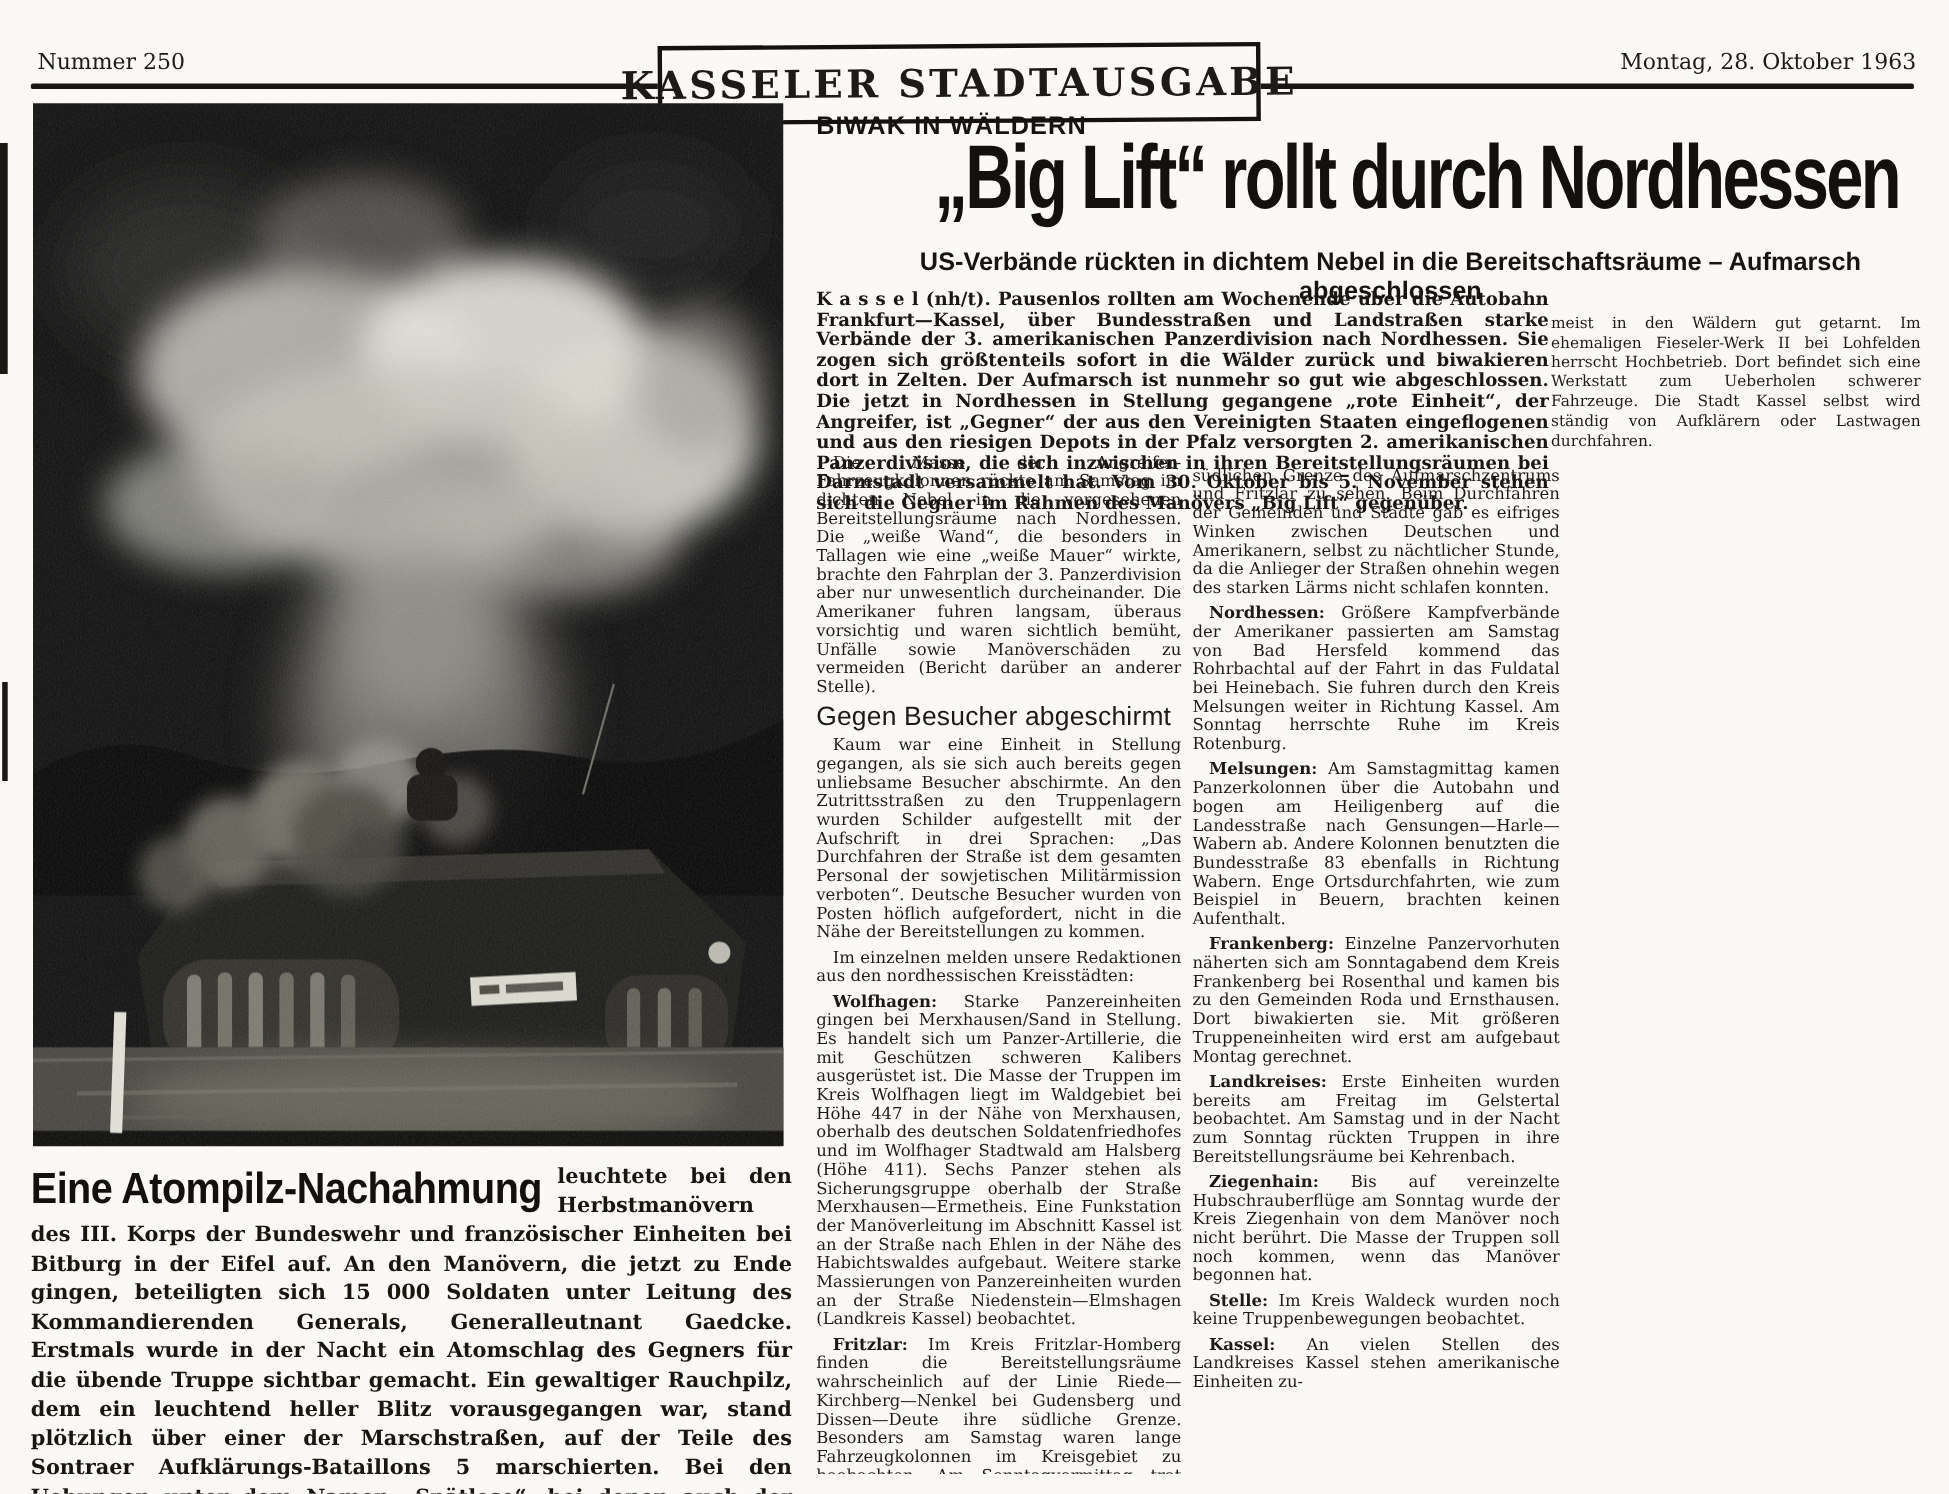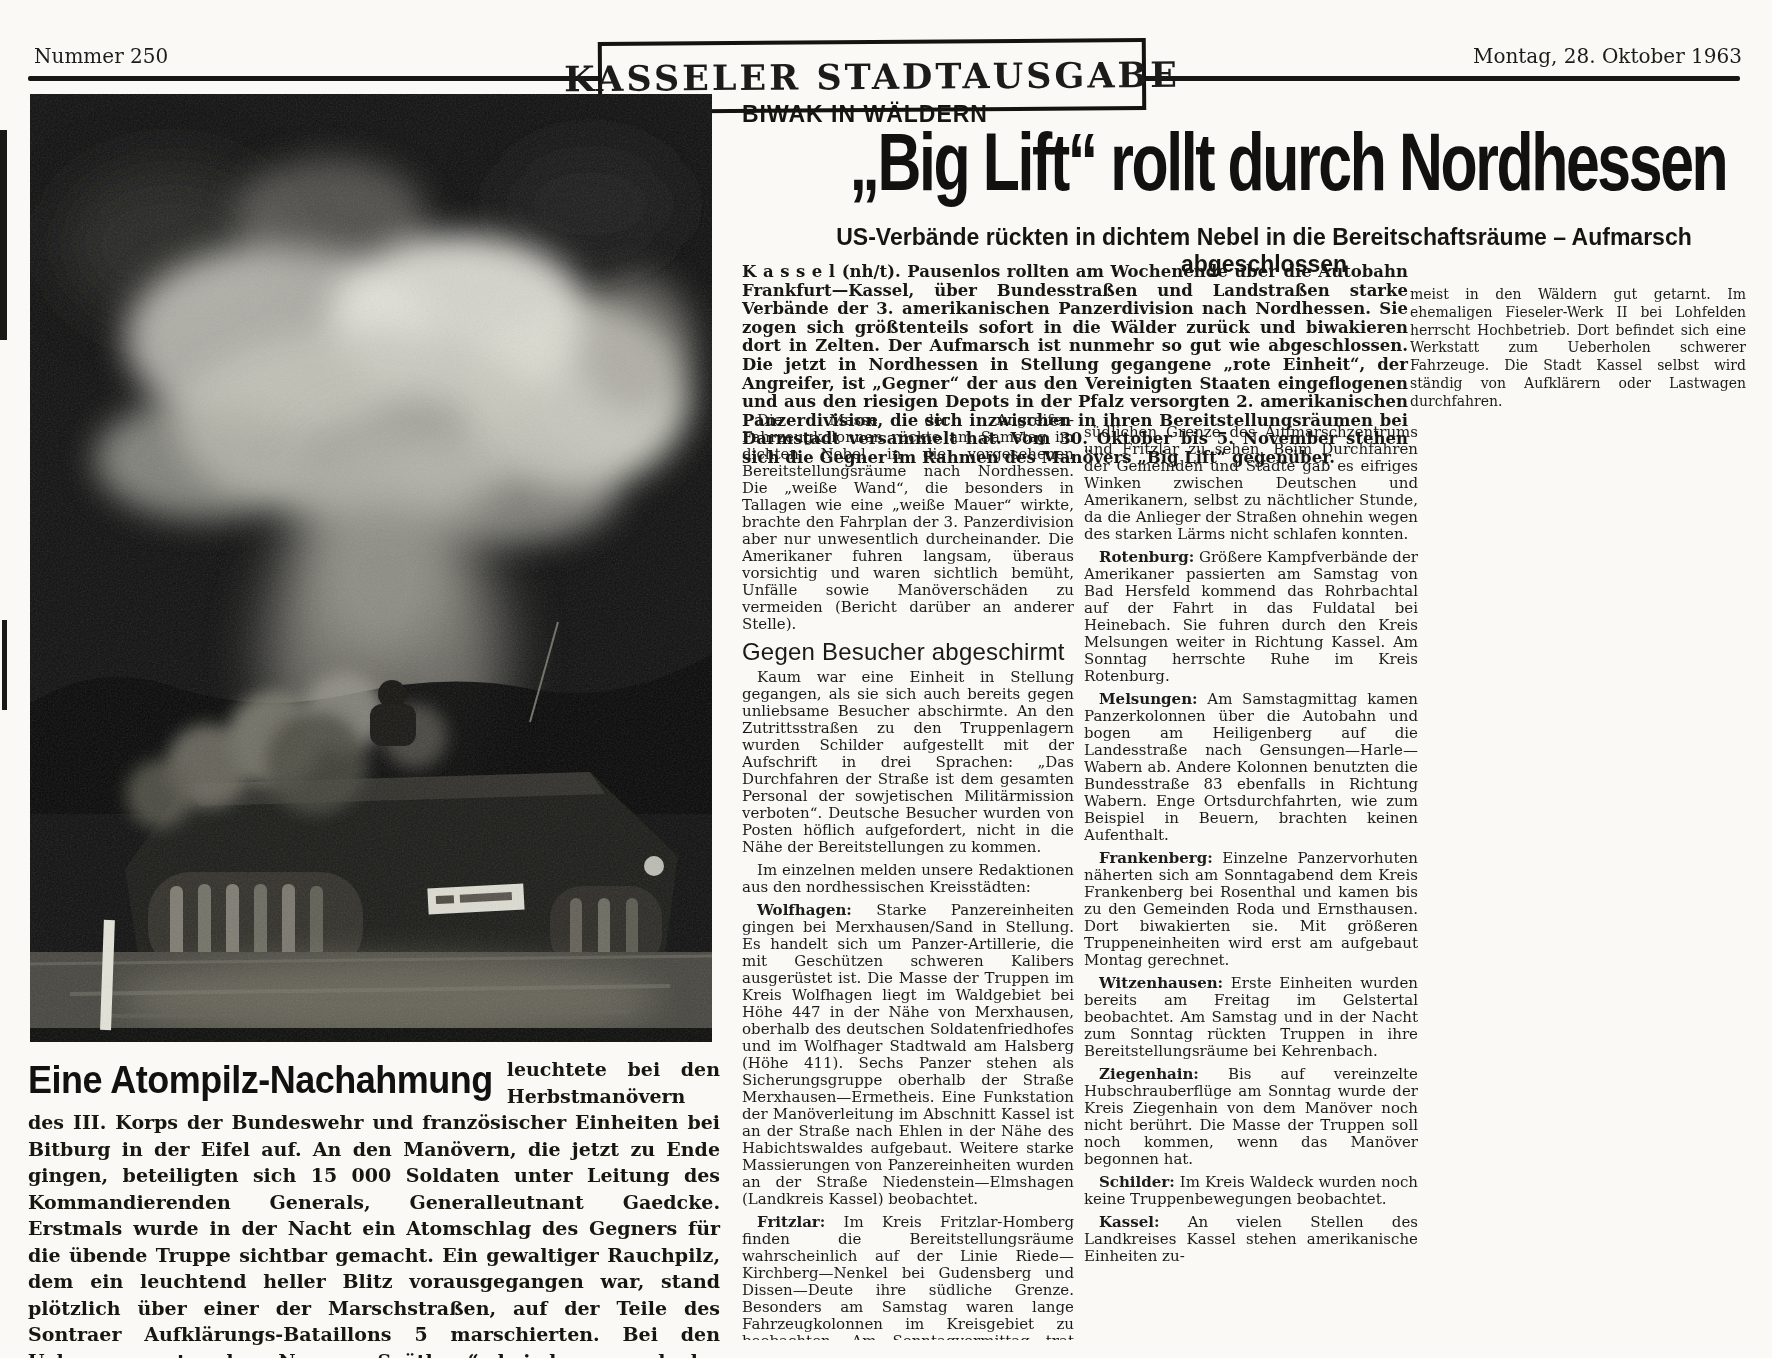--- a/index.html
+++ b/index.html
@@ -195,26 +195,26 @@
   <p>Die Masse der Angreifer-Fahrzeugkolonnen rückte am Samstag im dichten Nebel in die vorgesehenen Bereitstellungsräume nach Nordhessen. Die „weiße Wand“, die besonders in Tallagen wie eine „weiße Mauer“ wirkte, brachte den Fahrplan der 3. Panzerdivision aber nur unwesentlich durcheinander. Die Amerikaner fuhren langsam, überaus vorsichtig und waren sichtlich bemüht, Unfälle sowie Manöverschäden zu vermeiden (Bericht darüber an anderer Stelle).</p>
   <div class="crosshead">Gegen Besucher abgeschirmt</div>
   <p>Kaum war eine Einheit in Stellung gegangen, als sie sich auch bereits gegen unliebsame Besucher abschirmte. An den Zutrittsstraßen zu den Truppenlagern wurden Schilder aufgestellt mit der Aufschrift in drei Sprachen: „Das Durchfahren der Straße ist dem gesamten Personal der sowjetischen Militärmission verboten“. Deutsche Besucher wurden von Posten höflich aufgefordert, nicht in die Nähe der Bereitstellungen zu kommen.</p>
   <p>Im einzelnen melden unsere Redaktionen aus den nordhessischen Kreisstädten:</p>
   <p><span class="place">Wolfhagen:</span> <span>Starke Panzereinheiten gingen bei Merxhausen/Sand in Stellung. Es handelt sich um Panzer-Artillerie, die mit Geschützen schweren Kalibers ausgerüstet ist. Die Masse der Truppen im Kreis Wolfhagen liegt im Waldgebiet bei Höhe 447 in der Nähe von Merxhausen, oberhalb des deutschen Soldatenfriedhofes und im Wolfhager Stadtwald am Halsberg (Höhe 411). Sechs Panzer stehen als Sicherungsgruppe oberhalb der Straße Merxhausen—Ermetheis. Eine Funkstation der Manöverleitung im Abschnitt Kassel ist an der Straße nach Ehlen in der Nähe des Habichtswaldes aufgebaut. Weitere starke Massierungen von Panzereinheiten wurden an der Straße Niedenstein—Elmshagen (Landkreis Kassel) beobachtet.</span></p>
   <p><span class="place">Fritzlar:</span> <span>Im Kreis Fritzlar-Homberg finden die Bereitstellungsräume wahrscheinlich auf der Linie Riede—Kirchberg—Nenkel bei Gudensberg und Dissen—Deute ihre südliche Grenze. Besonders am Samstag waren lange Fahrzeugkolonnen im Kreisgebiet zu beobachten. Am Sonntagvormittag trat Ruhe ein, nur Spähwagen und Aufklärer sind seitdem im Gebiet zwischen der</span></p>
 </div>
 
 <div class="abs newscol col2">
   <p class="noindent">südlichen Grenze des Aufmarschzentrums und Fritzlar zu sehen. Beim Durchfahren der Gemeinden und Städte gab es eifriges Winken zwischen Deutschen und Amerikanern, selbst zu nächtlicher Stunde, da die Anlieger der Straßen ohnehin wegen des starken Lärms nicht schlafen konnten.</p>
-  <p><span class="place">Rotenburg:</span> <span>Größere Kampfverbände der Amerikaner passierten am Samstag von Bad Hersfeld kommend das Rohrbachtal auf der Fahrt in das Fuldatal bei Heinebach. Sie fuhren durch den Kreis Melsungen weiter in Richtung Kassel. Am Sonntag herrschte Ruhe im Kreis Rotenburg.</span></p>
+  <p><span class="place">Nordhessen:</span> <span>Größere Kampfverbände der Amerikaner passierten am Samstag von Bad Hersfeld kommend das Rohrbachtal auf der Fahrt in das Fuldatal bei Heinebach. Sie fuhren durch den Kreis Melsungen weiter in Richtung Kassel. Am Sonntag herrschte Ruhe im Kreis Rotenburg.</span></p>
   <p><span class="place">Melsungen:</span> <span>Am Samstagmittag kamen Panzerkolonnen über die Autobahn und bogen am Heiligenberg auf die Landesstraße nach Gensungen—Harle—Wabern ab. Andere Kolonnen benutzten die Bundesstraße 83 ebenfalls in Richtung Wabern. Enge Ortsdurchfahrten, wie zum Beispiel in Beuern, brachten keinen Aufenthalt.</span></p>
   <p><span class="place">Frankenberg:</span> <span>Einzelne Panzervorhuten näherten sich am Sonntagabend dem Kreis Frankenberg bei Rosenthal und kamen bis zu den Gemeinden Roda und Ernsthausen. Dort biwakierten sie. Mit größeren Truppeneinheiten wird erst am aufgebaut Montag gerechnet.</span></p>
-  <p><span class="place">Witzenhausen:</span> <span>Erste Einheiten wurden bereits am Freitag im Gelstertal beobachtet. Am Samstag und in der Nacht zum Sonntag rückten Truppen in ihre Bereitstellungsräume bei Kehrenbach.</span></p>
+  <p><span class="place">Landkreises:</span> <span>Erste Einheiten wurden bereits am Freitag im Gelstertal beobachtet. Am Samstag und in der Nacht zum Sonntag rückten Truppen in ihre Bereitstellungsräume bei Kehrenbach.</span></p>
   <p><span class="place">Ziegenhain:</span> <span>Bis auf vereinzelte Hubschrauberflüge am Sonntag wurde der Kreis Ziegenhain von dem Manöver noch nicht berührt. Die Masse der Truppen soll noch kommen, wenn das Manöver begonnen hat.</span></p>
-  <p><span class="place">Schilder:</span> <span>Im Kreis Waldeck wurden noch keine Truppenbewegungen beobachtet.</span></p>
+  <p><span class="place">Stelle:</span> <span>Im Kreis Waldeck wurden noch keine Truppenbewegungen beobachtet.</span></p>
   <p><span class="place">Kassel:</span> <span>An vielen Stellen des Landkreises Kassel stehen amerikanische Einheiten zu-</span></p>
 </div>
 
 <div class="abs atom">
   <div class="atom-body">
     <span class="atom-headline">Eine Atompilz-Nachahmung</span>
     <span>leuchtete bei den Herbstmanövern des III. Korps der Bundeswehr und französischer Einheiten bei Bitburg in der Eifel auf. An den Manövern, die jetzt zu Ende gingen, beteiligten sich 15 000 Soldaten unter Leitung des Kommandierenden Generals, Generalleutnant Gaedcke. Erstmals wurde in der Nacht ein Atomschlag des Gegners für die übende Truppe sichtbar gemacht. Ein gewaltiger Rauchpilz, dem ein leuchtend heller Blitz vorausgegangen war, stand plötzlich über einer der Marschstraßen, auf der Teile des Sontraer Aufklärungs-Bataillons 5 marschierten. Bei den Uebungen unter dem Namen „Spätlese“, bei denen auch der Generalinspekteur der Bundeswehr, General Förtsch, und der Inspekteur des Heeres, General Zerbel, mit einer Anzahl hoher NATO-Offiziere zugegen waren, wurde besonders die Zusammenarbeit der Truppe mit den zivilen Organen geprüft. Vor Beginn der Schlußbesprechungen in einem großen Zelt südlich Bitburg, konzertierten Musikkorps der NATO-Truppen, u. a. das Kasseler Heeresmusikkorps 2</span>
   </div>
 
 </div>

